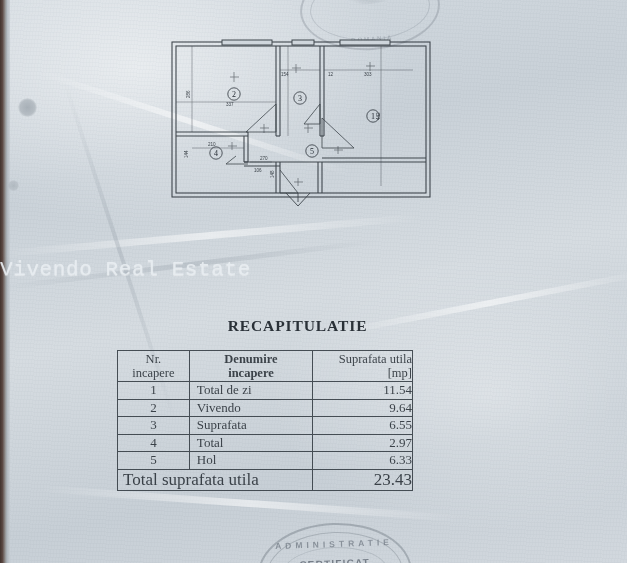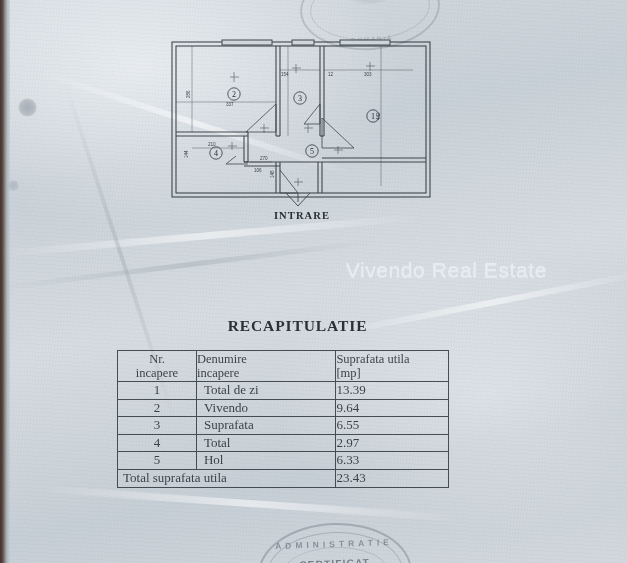--- a/index.html
+++ b/index.html
@@ -41,50 +41,50 @@
   }
 
   .smudge{position:absolute;border-radius:50%;background:radial-gradient(circle,#97a0a8 0%,#aab2b9 55%,rgba(190,197,203,0) 75%);opacity:.75;}
 
   
   #plan{position:absolute;left:168px;top:36px;width:268px;height:180px;}
   #plan svg{display:block;}
 
   
   #watermark{
-    position:absolute;left:0;top:258px;width:547px;text-align:right;
-    font-family:Liberation Sans, sans-serif;
+    position:absolute;left:0;top:258px;width:547px;text-align:left;
+    font-family:Liberation Mono, monospace;
     font-size:21px;letter-spacing:.6px;color:#e9eef2;
     text-shadow:0 1px 1px rgba(255,255,255,.5);
     opacity:.92;user-select:none;
   }
 
   
   #recap-title{
     position:absolute;left:0;top:317px;width:595px;text-align:center;
     font-size:15.5px;font-weight:700;letter-spacing:.9px;color:#2a3138;
   }
 
   #tbl-wrap{position:absolute;left:117px;top:350px;width:364px;}
   table{
-    border-collapse:collapse;width:332px;
+    border-collapse:collapse;width:296px;
     color:#232a31;
   }
   table td{
     border:1px solid #2f373e;
     padding:0;
     vertical-align:middle;
   }
   .hdr{height:30px;text-align:center;font-size:12.5px;line-height:1.12;}
   .hdr span{display:block;}
   .r td{height:16.5px;font-size:13px;}
   .c-nr{width:86px;text-align:center;}
   .c-name{width:150px;text-align:left;padding-left:7px;}
-  .c-val{width:126px;text-align:left;margin-top:47px;}
-  .total td{height:17px;font-size:13px;}
+  .c-val{width:126px;text-align:right;margin-top:47px;}
+  .total td{height:17px;font-size:17px;}
   .total .c-total{text-align:left;padding-left:5px;}
 
   
   .ink{opacity:.86;}
 
   
   .stamp{position:absolute;border-radius:50%;pointer-events:none;}
   #stamp-top{
     left:300px;top:-34px;width:136px;height:80px;
     border:2px solid rgba(70,80,92,.38);
@@ -256,48 +256,47 @@
         <path d="M202 26 l0 9  M198 30 l9 0"></path>
         <path d="M96 88 l0 9   M92 92 l9 0"></path>
         <path d="M140 88 l0 9  M136 92 l9 0"></path>
         <path d="M64 106 l0 8  M60 110 l9 0"></path>
         <path d="M130 142 l0 8 M126 146 l9 0"></path>
         <path d="M170 110 l0 8 M166 114 l9 0"></path>
       </g>
     </svg>
   </div>
 
-  <div id="intrare">INTRARE</div>
 
   <div id="watermark">Vivendo Real Estate</div>
 
   <div id="recap-title">RECAPITULATIE</div>
 
   <div id="tbl-wrap" class="ink">
     <table>
       <tbody>
         <tr>
           <td class="hdr c-nr">
             <span>Nr.</span>
             <span>incapere</span>
           </td>
-          <td class="hdr c-name" style="text-align:left;padding-left:0;">
+          <td class="hdr c-name" style="text-align:center;padding-left:0;font-weight:bold;">
             <span>Denumire</span>
             <span>incapere</span>
           </td>
           <td class="hdr c-val">
             <span>Suprafata utila</span>
             <span>[mp]</span>
           </td>
         </tr>
 
         <tr class="r">
           <td class="c-nr">1</td>
           <td class="c-name">Total de zi</td>
-          <td class="c-val">13.39</td>
+          <td class="c-val">11.54</td>
         </tr>
         <tr class="r">
           <td class="c-nr">2</td>
           <td class="c-name">Vivendo</td>
           <td class="c-val">9.64</td>
         </tr>
         <tr class="r">
           <td class="c-nr">3</td>
           <td class="c-name">Suprafata</td>
           <td class="c-val">6.55</td>

